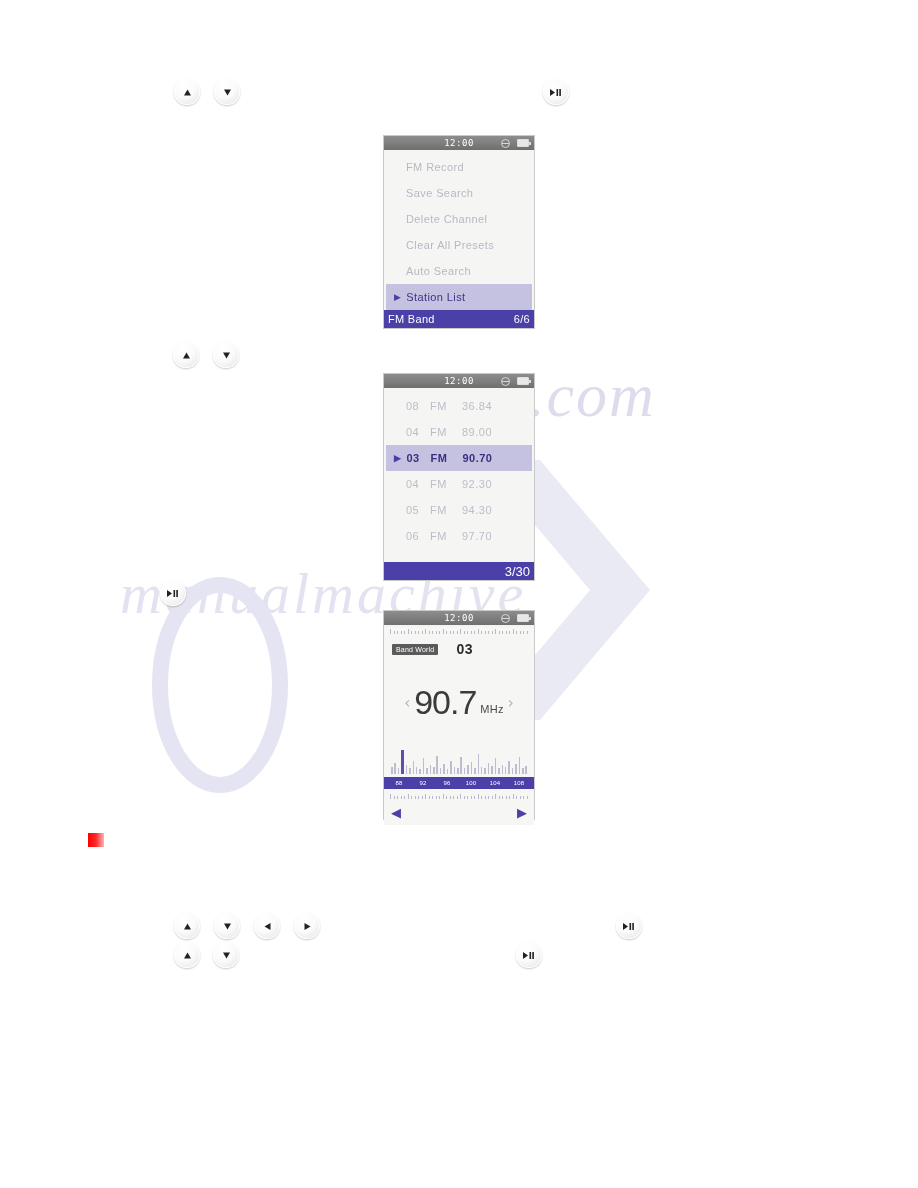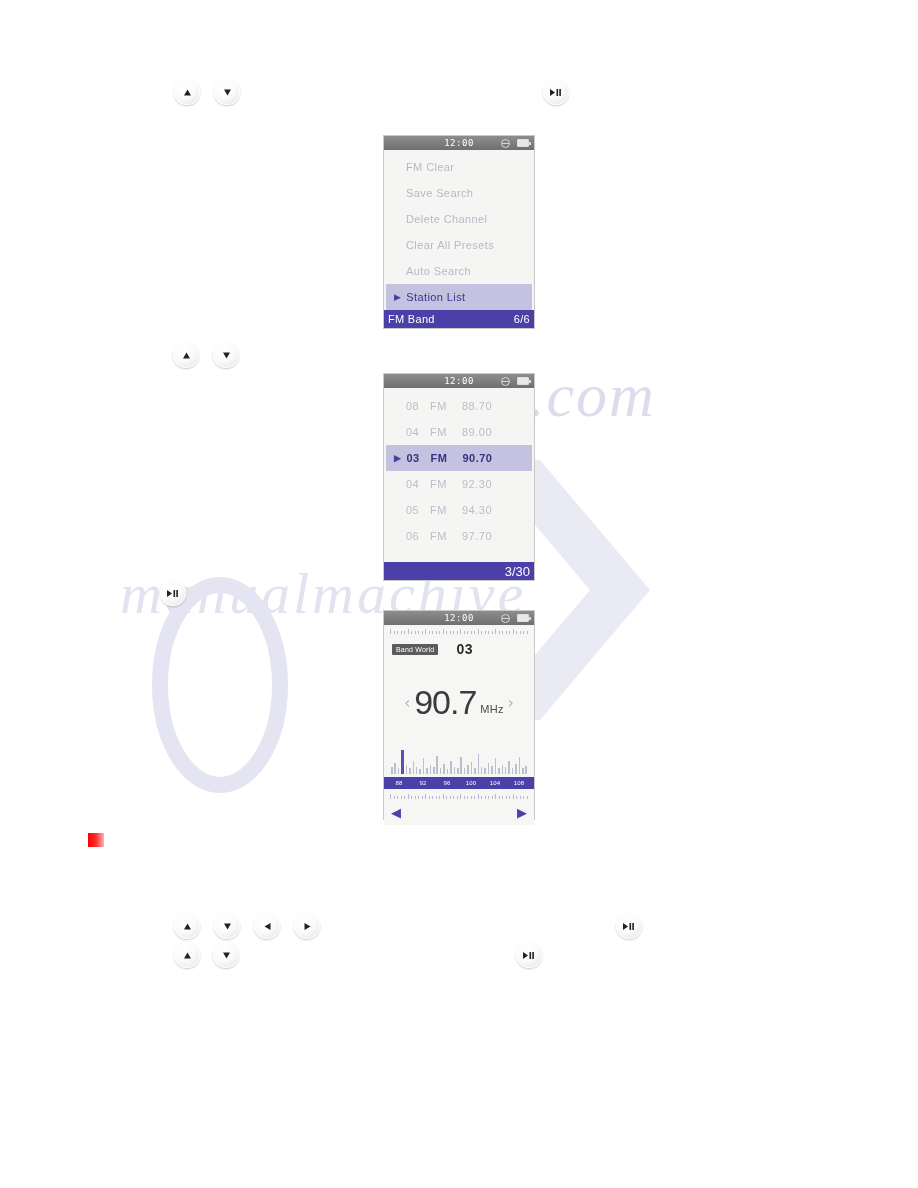--- a/index.html
+++ b/index.html
@@ -344,21 +344,21 @@
 <div class="screen" style="left:383px;top:135px;">
   <div class="statusbar">
     <div class="clock">12:00</div>
     <div class="sb-icons">
       <span class="ic-globe"></span>
       <span class="ic-batt"></span>
     </div>
   </div>
   <div class="menu-body">
     <div class="menu-item">
-      <span>FM Clear</span>
+      <span>FM Record</span>
     </div>
     <div class="menu-item">
       <span>Save Search</span>
     </div>
     <div class="menu-item">
       <span>Delete Channel</span>
     </div>
     <div class="menu-item">
       <span>Clear All Presets</span>
     </div>
@@ -392,21 +392,21 @@
     <div class="clock">12:00</div>
     <div class="sb-icons">
       <span class="ic-globe"></span>
       <span class="ic-batt"></span>
     </div>
   </div>
   <div class="list-body">
     <div class="station-row">
       <span class="num">08</span>
       <span class="band">FM</span>
-      <span class="freq">88.70</span>
+      <span class="freq">36.84</span>
     </div>
     <div class="station-row">
       <span class="num">04</span>
       <span class="band">FM</span>
       <span class="freq">89.00</span>
     </div>
     <div class="station-row selected">
       <span class="caret">▶</span>
       <span class="num">03</span>
       <span class="band">FM</span>

